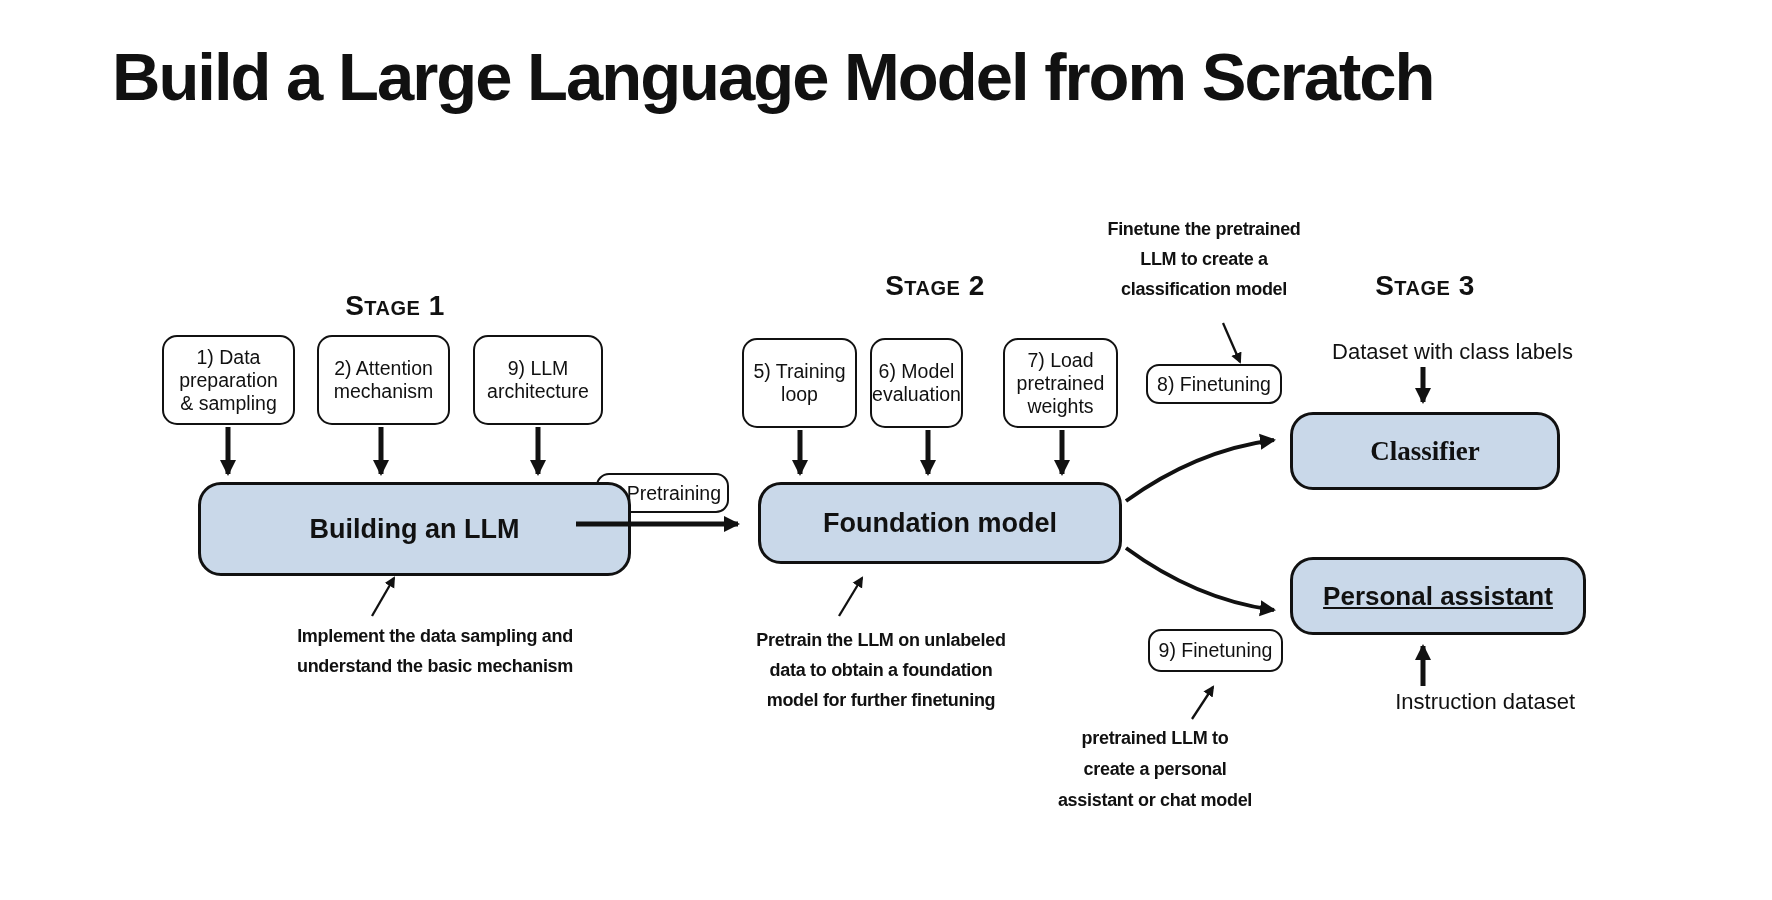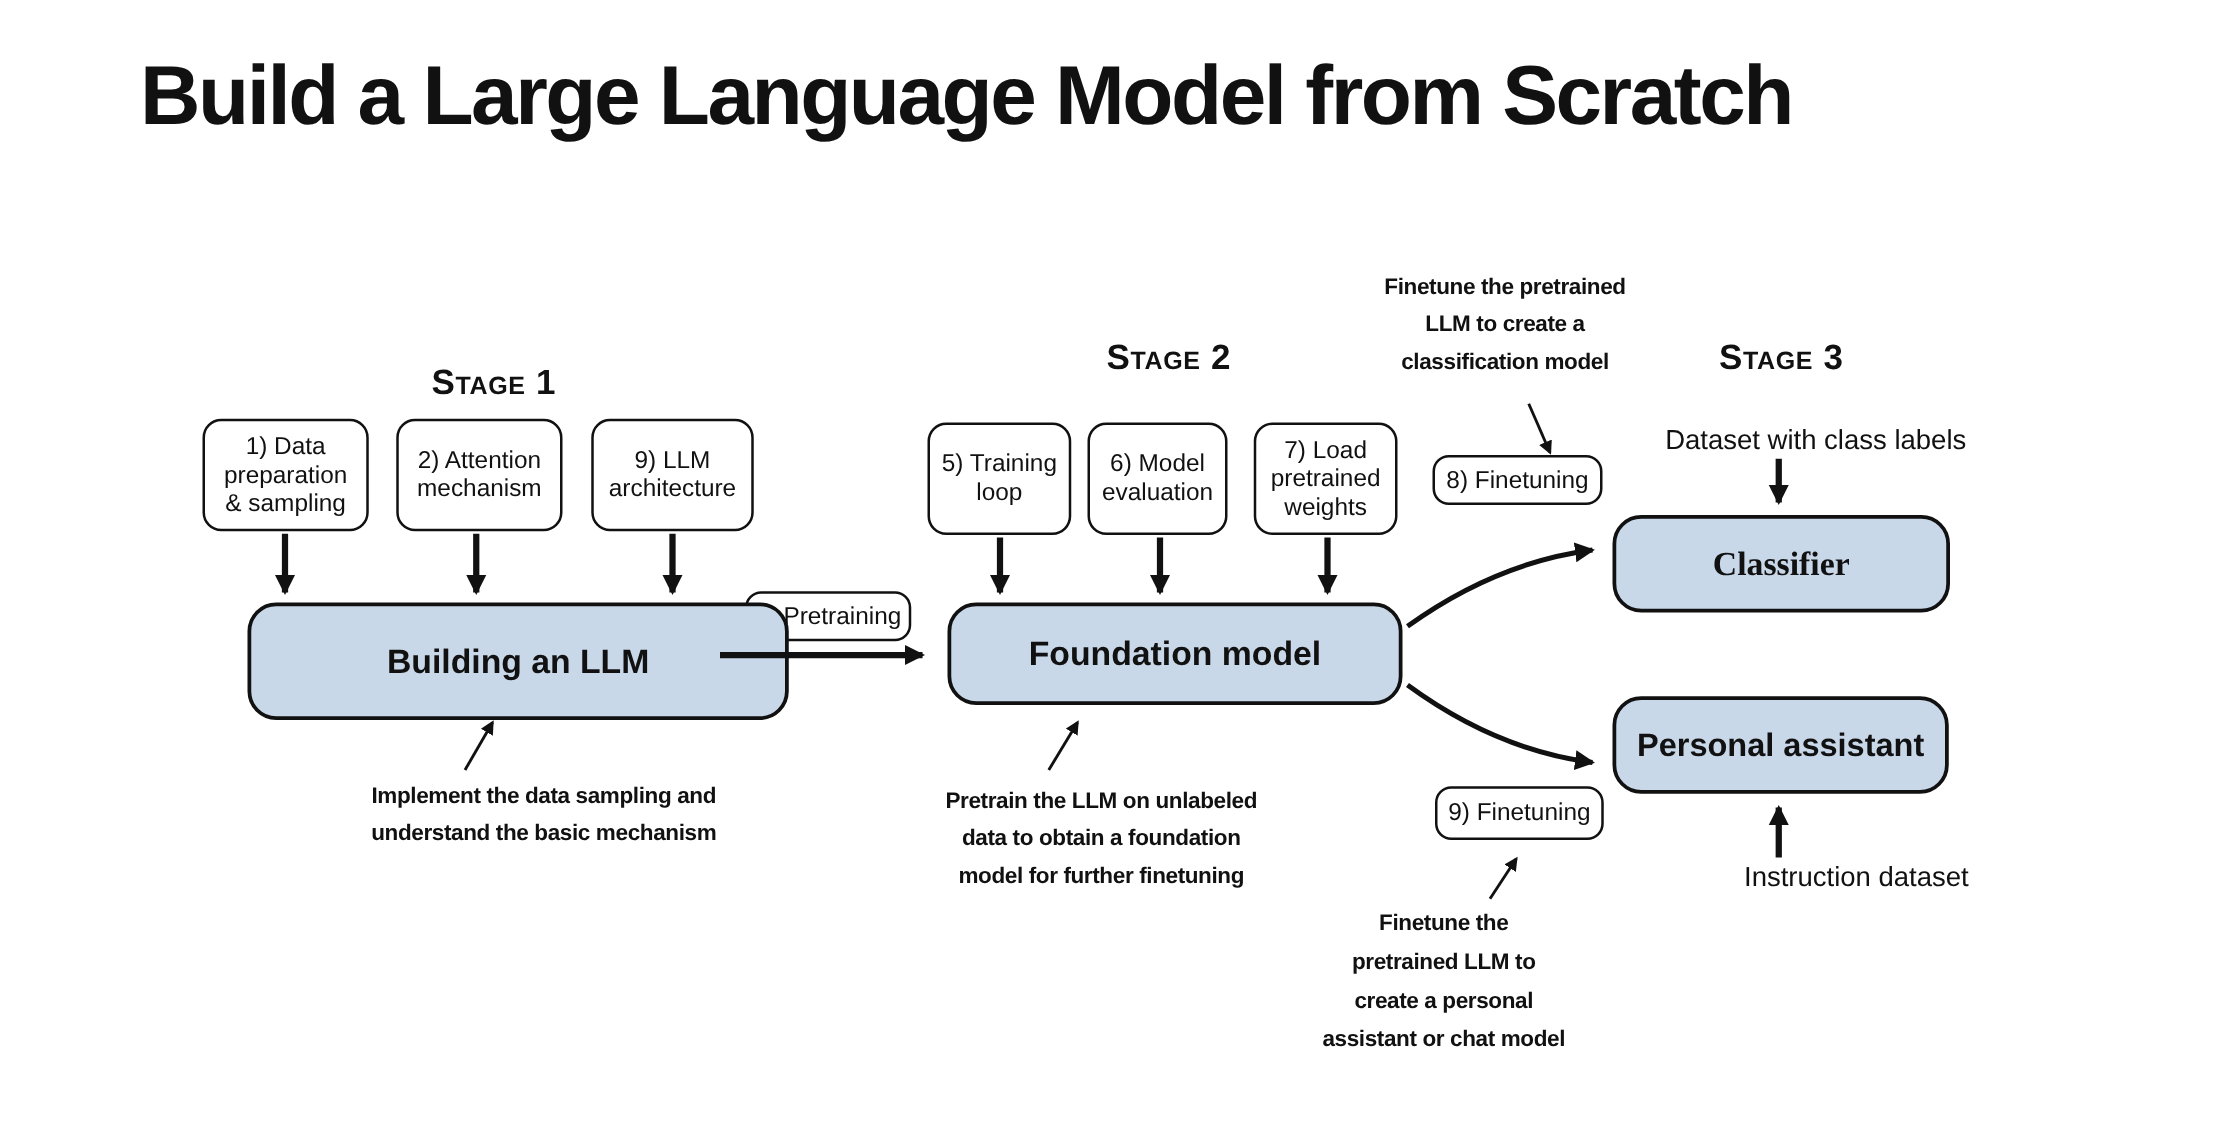--- a/index.html
+++ b/index.html
@@ -67,21 +67,21 @@
   </div>
   <div class="step-box" style="left:473px;top:335px;width:130px;height:90px;">
     <div class="box-line">9) LLM</div>
     <div class="box-line">architecture</div>
   </div>
 
   <div class="step-box" style="left:742px;top:338px;width:115px;height:90px;">
     <div class="box-line">5) Training</div>
     <div class="box-line">loop</div>
   </div>
-  <div class="step-box" style="left:870px;top:338px;width:112px;height:90px;">
+  <div class="step-box" style="left:870px;top:338px;width:93px;height:90px;">
     <div class="box-line">6) Model</div>
     <div class="box-line">evaluation</div>
   </div>
   <div class="step-box" style="left:1003px;top:338px;width:115px;height:90px;">
     <div class="box-line">7) Load</div>
     <div class="box-line">pretrained</div>
     <div class="box-line">weights</div>
   </div>
 
   <div class="step-box" style="left:596px;top:473px;width:133px;height:40px;border-radius:13px;">
@@ -96,21 +96,21 @@
 
   <div class="main-box" style="left:198px;top:482px;width:433px;height:94px;">
     <span>Building an LLM</span>
   </div>
   <div class="main-box" style="left:758px;top:482px;width:364px;height:82px;">
     <span>Foundation model</span>
   </div>
   <div class="main-box" style="left:1290px;top:412px;width:270px;height:78px;font-family:Liberation Serif, serif;">
     <span>Classifier</span>
   </div>
-  <div class="main-box" style="left:1290px;top:557px;width:269px;height:78px;font-size:26px;">
+  <div class="main-box" style="left:1290px;top:557px;width:296px;height:78px;font-size:26px;text-decoration:underline;">
     <span>Personal assistant</span>
   </div>
 
   <div class="plain-label" style="left:1273px;top:339px;width:300px;">Dataset with class labels</div>
   <div class="plain-label" style="left:1275px;top:689px;width:300px;">Instruction dataset</div>
 
   <div class="note" style="left:275px;top:621px;width:320px;">
     <div class="note-line">Implement the data sampling and</div>
     <div class="note-line">understand the basic mechanism</div>
   </div>
@@ -118,21 +118,20 @@
     <div class="note-line">Pretrain the LLM on unlabeled</div>
     <div class="note-line">data to obtain a foundation</div>
     <div class="note-line">model for further finetuning</div>
   </div>
   <div class="note" style="left:1044px;top:214px;width:320px;">
     <div class="note-line">Finetune the pretrained</div>
     <div class="note-line">LLM to create a</div>
     <div class="note-line">classification model</div>
   </div>
   <div class="note" style="left:1005px;top:723px;width:300px;line-height:31px;">
-    <div class="note-line">Finetune the</div>
     <div class="note-line">pretrained LLM to</div>
     <div class="note-line">create a personal</div>
     <div class="note-line">assistant or chat model</div>
   </div>
 
   <svg class="overlay" width="1772" height="900" viewBox="0 0 1772 900">
     <defs>
       <marker id="ahb" markerUnits="userSpaceOnUse" markerWidth="20" markerHeight="18" refX="14" refY="9" orient="auto">
         <path d="M0,1 L16,9 L0,17 Z" fill="#111111"></path>
       </marker>

